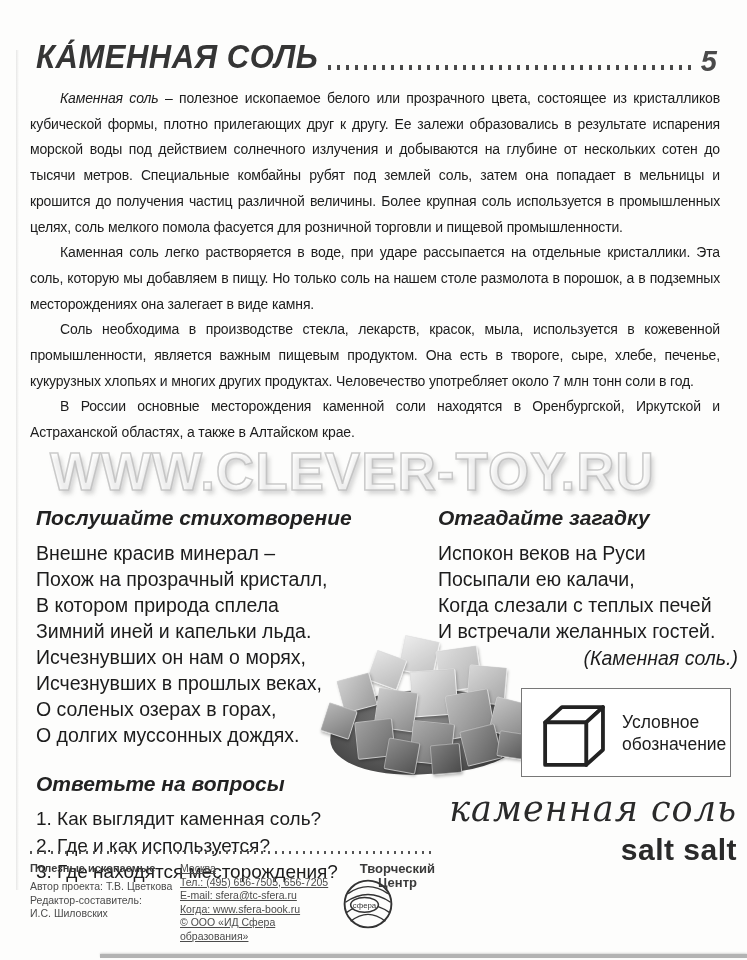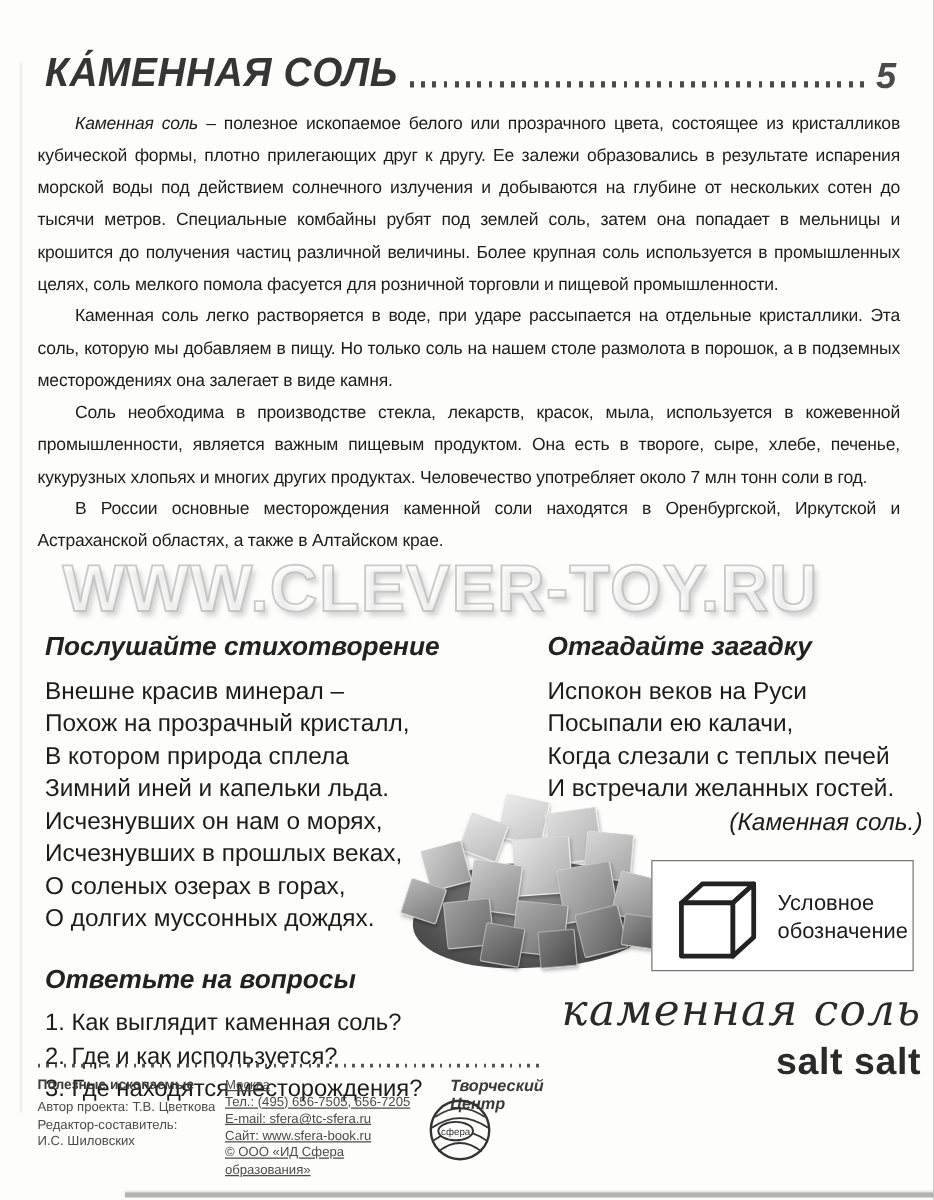--- a/index.html
+++ b/index.html
@@ -62,21 +62,21 @@
   
   .footer{position:absolute;left:30px;top:851px;width:405px;}
   .footer-dots{height:3px;margin-bottom:8px;
     background:repeating-linear-gradient(90deg,#555 0 2px,transparent 2px 7px);}
   .footer-cols{display:flex;color:#4b4b4b;}
   .footer-col1{width:150px;}
   .footer-col2{width:160px;text-decoration:underline;}
   .footer-col3{position:relative;width:95px;}
   .footer-series{font-size:11px;font-weight:bold;color:#3c3c3c;margin-bottom:6px;}
   .footer-line{font-size:10.5px;line-height:13.5px;}
-  .logo-text{position:absolute;right:0;top:0;text-align:left;font-size:13px;font-weight:bold;line-height:14px;color:#3a3a3a;font-style:italic;}
+  .logo-text{position:absolute;right:0;top:0;text-align:center;font-size:13px;font-weight:bold;line-height:14px;color:#3a3a3a;}
   .logo-circle{position:absolute;left:2px;top:16px;width:52px;height:52px;}
 </style>
 </head>
 <body>
 
 <div class="page">
   <div class="scan-edge-left"></div>
 
   <div class="title-row">
     <span class="title-text">КА́МЕННАЯ СОЛЬ</span>
@@ -161,21 +161,21 @@
       <div class="footer-col1">
         <div class="footer-series">Полезные ископаемые</div>
         <div class="footer-line">Автор проекта: Т.В. Цветкова</div>
         <div class="footer-line">Редактор-составитель:</div>
         <div class="footer-line">И.С. Шиловских</div>
       </div>
       <div class="footer-col2">
         <div class="footer-line">Москва</div>
         <div class="footer-line">Тел.: (495) 656-7505, 656-7205</div>
         <div class="footer-line">E-mail: sfera@tc-sfera.ru</div>
-        <div class="footer-line">Сайт: www.sfera-book.ru</div>
+        <div class="footer-line">Когда: www.sfera-book.ru</div>
         <div class="footer-line">© ООО «ИД Сфера образования»</div>
       </div>
       <div class="footer-col3">
         <div class="logo-text">
           <div>Творческий</div>
           <div>Центр</div>
         </div>
         <svg class="logo-circle" viewBox="0 0 60 60">
           <circle cx="30" cy="30" r="27" fill="none" stroke="#333" stroke-width="2.2"></circle>
           <path d="M7,18 Q30,2 53,18" fill="none" stroke="#333" stroke-width="1.6"></path>

